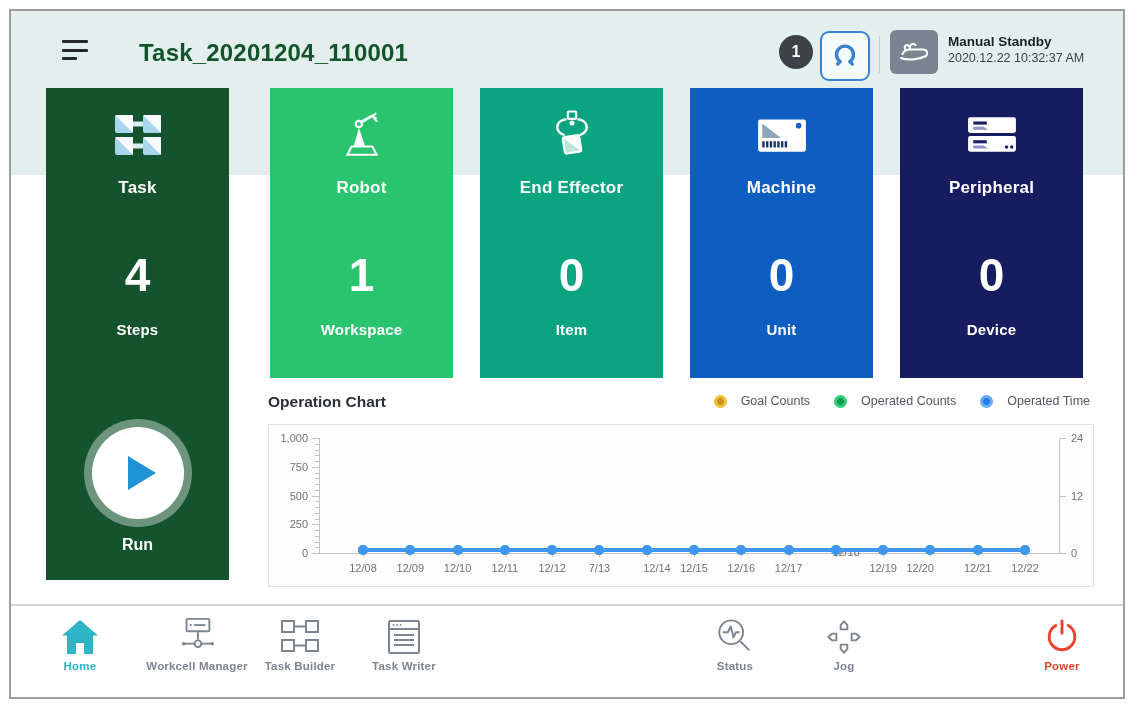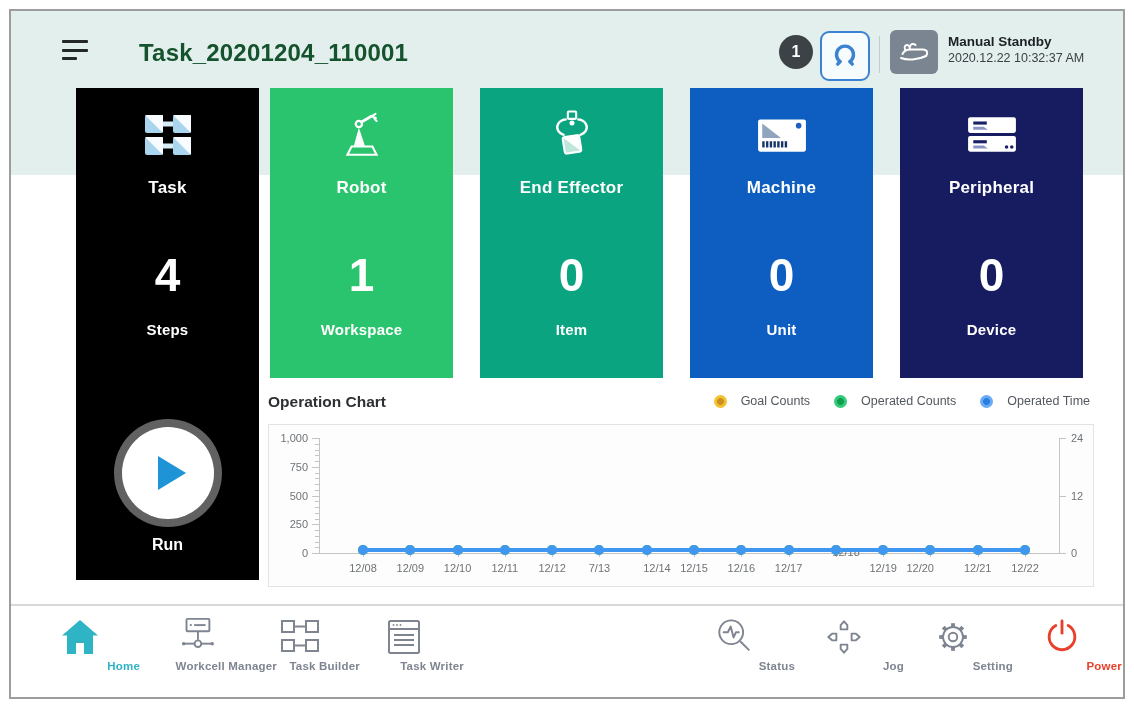--- a/index.html
+++ b/index.html
@@ -42,21 +42,21 @@
   
   .chart-title{position:absolute;left:268px;top:393px;font-size:15.5px;font-weight:bold;color:#2c3034;}
   .legend{position:absolute;right:44px;top:394px;display:flex;gap:24px;align-items:center;}
   .legend-item{display:flex;align-items:center;gap:14px;font-size:12.5px;color:#53585e;cursor:pointer;}
   .legend-dot{width:13px;height:13px;border-radius:50%;flex:0 0 auto;}
   .chart-box{position:absolute;left:268px;top:424px;width:824px;height:161px;background:#fdfdfd;border:1px solid #e3e3e3;}
   .axlab{position:absolute;font-size:11px;color:#6e7377;line-height:12px;}
 
   
   .nav-line{position:absolute;left:11px;right:11px;top:604px;height:2px;background:#d8d8d8;}
-  .nav-item{position:absolute;top:617px;height:72px;text-align:right;color:#7e8591;cursor:pointer;}
+  .nav-item{position:absolute;top:617px;height:72px;text-align:center;color:#7e8591;cursor:pointer;}
   .nav-item svg{display:block;margin:0 auto;}
   .nav-label{margin-top:3px;font-size:11.5px;font-weight:bold;letter-spacing:0.2px;}
 </style>
 </head>
 <body>
 
 <div class="app">
   <div class="mint-band"></div>
 
   <div class="hamburger">
@@ -80,21 +80,21 @@
       <path d="M29 19 C 31.5 16, 30 12.5, 26 12.5 L 13 12.5 C 9.5 12.5, 7 14, 5.5 17"></path>
       <path d="M8 12.5 C 6.5 9.5, 9 7, 11.5 8.5 C 12.6 9.3, 13 10.6, 13 12.5"></path>
       <path d="M13 9.5 C 13.5 7, 16.5 6, 18.5 8"></path>
     </svg>
   </div>
   <div class="status-block">
     <div class="status-title">Manual Standby</div>
     <div class="status-time">2020.12.22 10:32:37 AM</div>
   </div>
 
-  <div class="card card-task" style="left: 76px; background: #000000;">
+  <div class="card card-task" style="left: 46px; background: #14532d;">
     <div class="icon-wrap">
       <svg width="52" height="46" viewBox="0 0 52 44">
         <g>
           <rect x="3" y="2" width="18" height="18" rx="2" fill="#a9d5ef"></rect>
             <polygon points="3,2 21,2 21,20" fill="#ffffff" opacity="0.92"></polygon>
           <rect x="31" y="2" width="18" height="18" rx="2" fill="#a9d5ef"></rect>
             <polygon points="31,2 49,2 49,20" fill="#ffffff" opacity="0.92"></polygon>
           <rect x="21" y="8.5" width="10" height="5" fill="#d9edf9"></rect>
         </g>
         <g>
@@ -421,37 +421,20 @@
   <div class="nav-item" style="left:784px;width:120px;">
     <svg width="42" height="40" viewBox="0 0 42 42" fill="none" stroke="currentColor" stroke-width="2" stroke-linejoin="round">
       <path d="M17.5 13 V8.5 L21 4.5 L24.5 8.5 V13 Z"></path>
       <path d="M17.5 29 V33.5 L21 37.5 L24.5 33.5 V29 Z"></path>
       <path d="M13 17.5 H8.5 L4.5 21 L8.5 24.5 H13 Z"></path>
       <path d="M29 17.5 H33.5 L37.5 21 L33.5 24.5 H29 Z"></path>
     </svg>
     <div class="nav-label">Jog</div>
   </div>
 
-  <div class="nav-item" style="left:893px;width:120px;">
-    <svg width="42" height="40" viewBox="0 0 42 42" fill="none" stroke="currentColor">
-      <circle cx="21" cy="21" r="10.5" stroke-width="2"></circle>
-      <circle cx="21" cy="21" r="4.5" stroke-width="2"></circle>
-      <g stroke-width="4">
-        <line x1="31.5" y1="21" x2="35.5" y2="21"></line>
-          <line x1="10.5" y1="21" x2="6.5" y2="21"></line>
-        <line x1="21" y1="31.5" x2="21" y2="35.5"></line>
-          <line x1="21" y1="10.5" x2="21" y2="6.5"></line>
-        <line x1="28.4" y1="28.4" x2="31.3" y2="31.3"></line>
-          <line x1="13.6" y1="13.6" x2="10.7" y2="10.7"></line>
-        <line x1="28.4" y1="13.6" x2="31.3" y2="10.7"></line>
-          <line x1="13.6" y1="28.4" x2="10.7" y2="31.3"></line>
-      </g>
-    </svg>
-    <div class="nav-label">Setting</div>
-  </div>
 
   <div class="nav-item" style="left: 1002px; width: 120px; color: rgb(232, 64, 42);">
     <svg width="42" height="40" viewBox="0 0 42 42" fill="none" stroke="currentColor" stroke-width="3" stroke-linecap="round">
       <path d="M14.5 9 A 13.5 13.5 0 1 0 27.5 9"></path>
       <line x1="21" y1="4" x2="21" y2="17"></line>
     </svg>
     <div class="nav-label">Power</div>
   </div>
 
   <div class="frame"></div>

